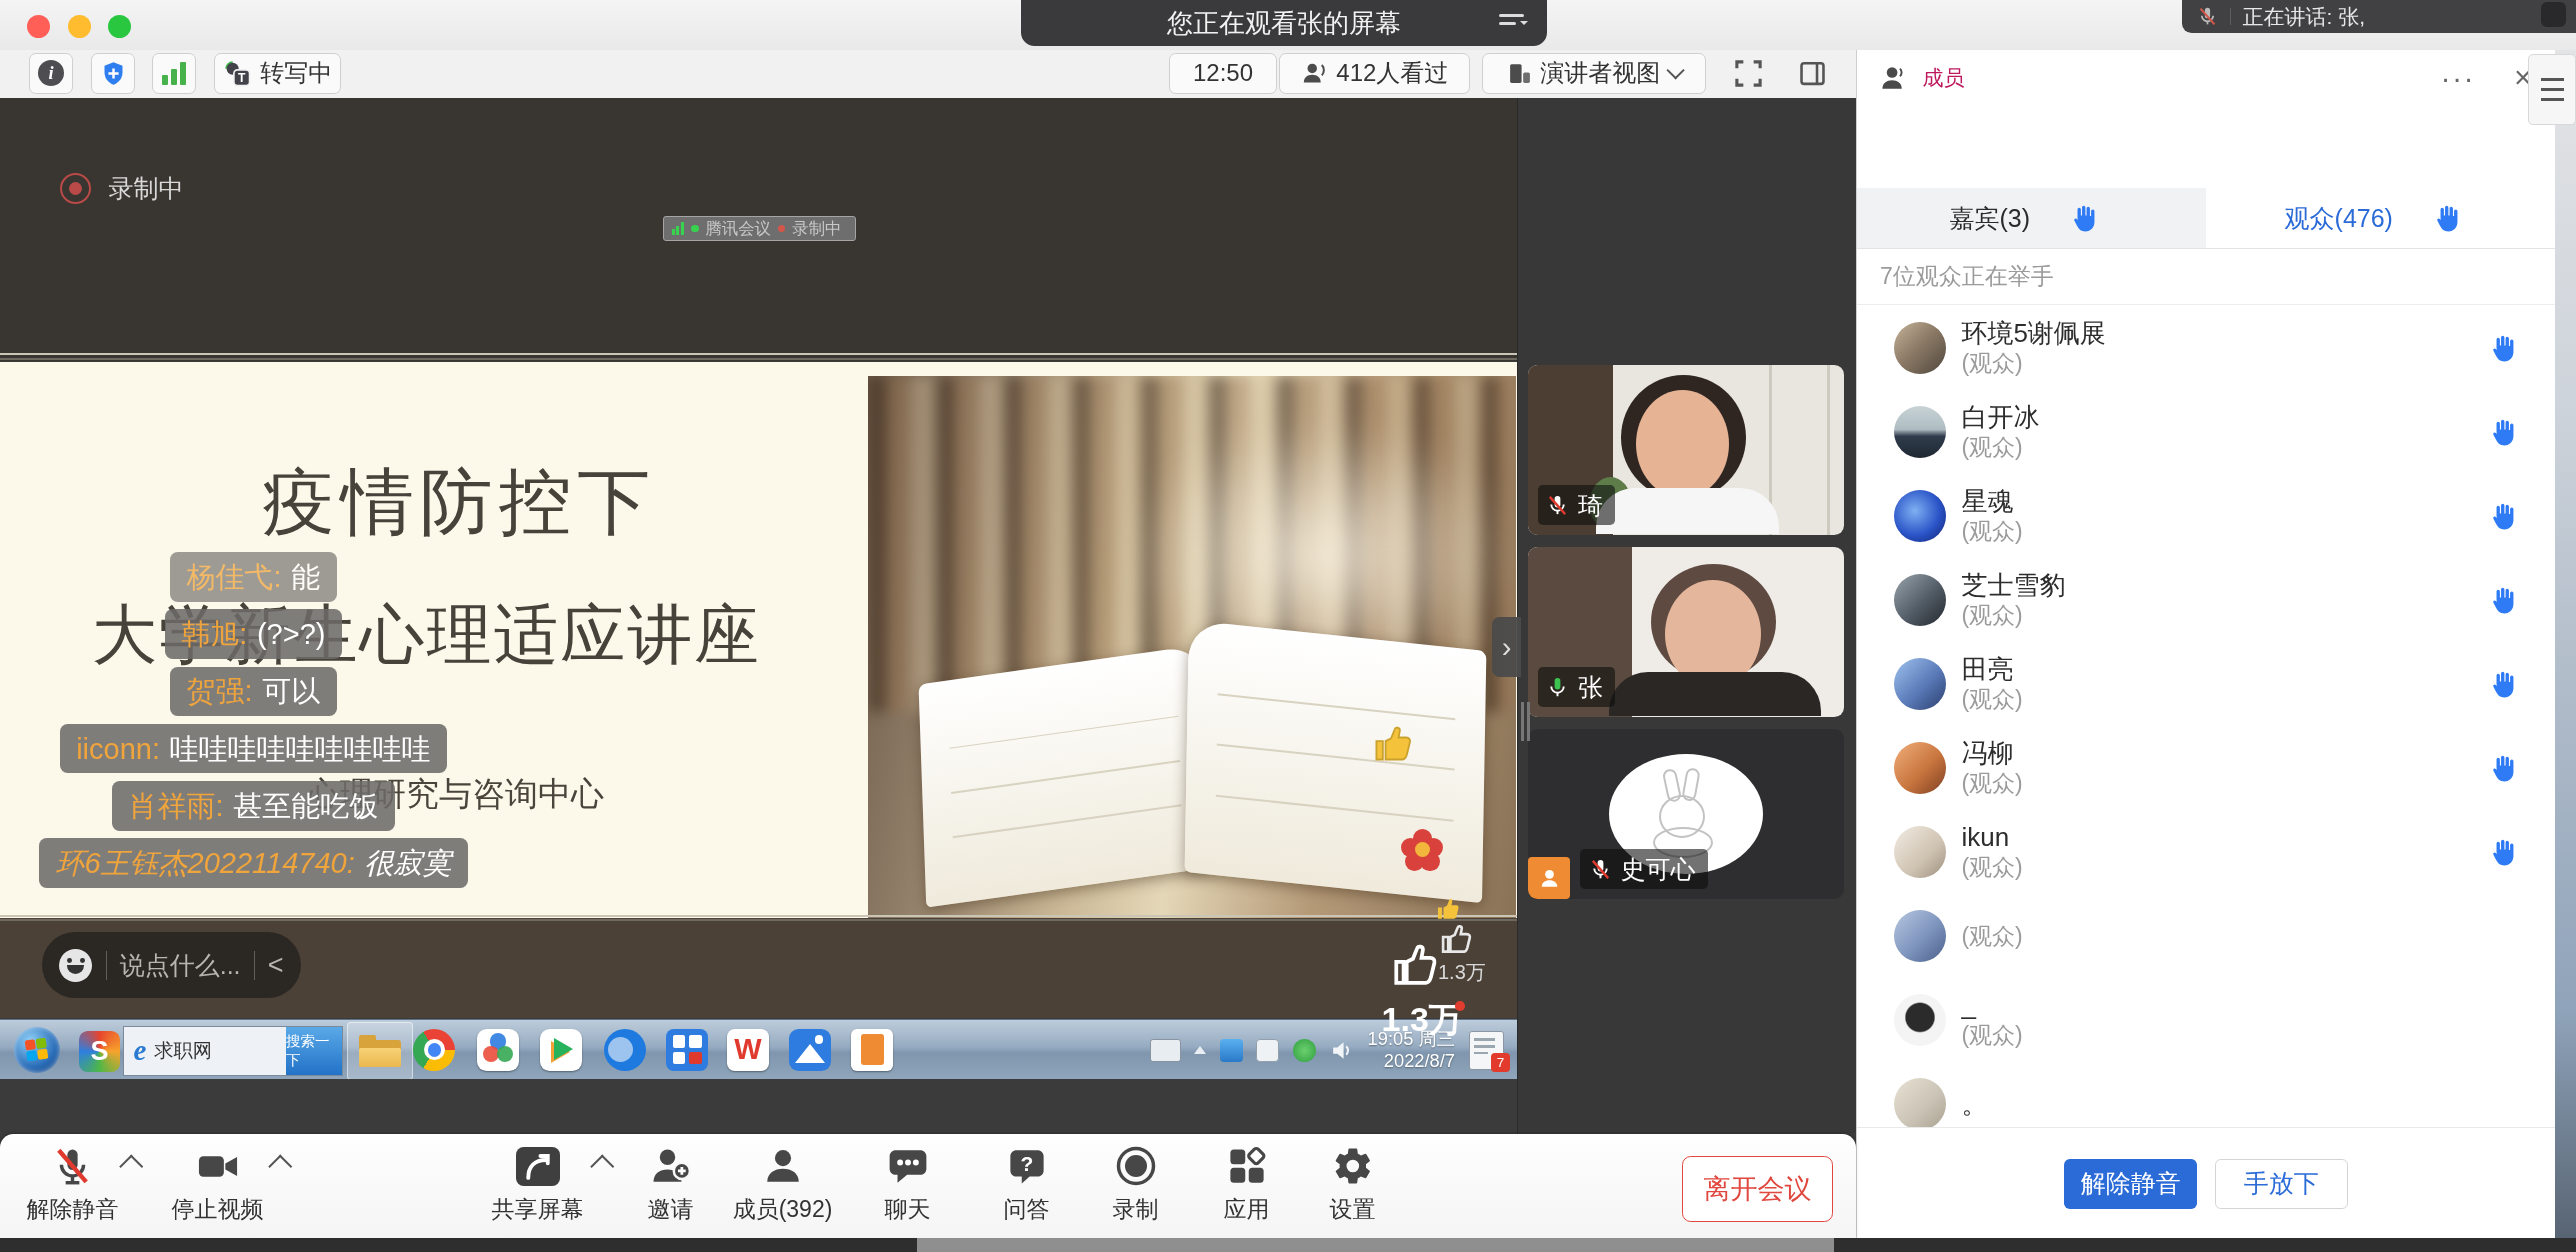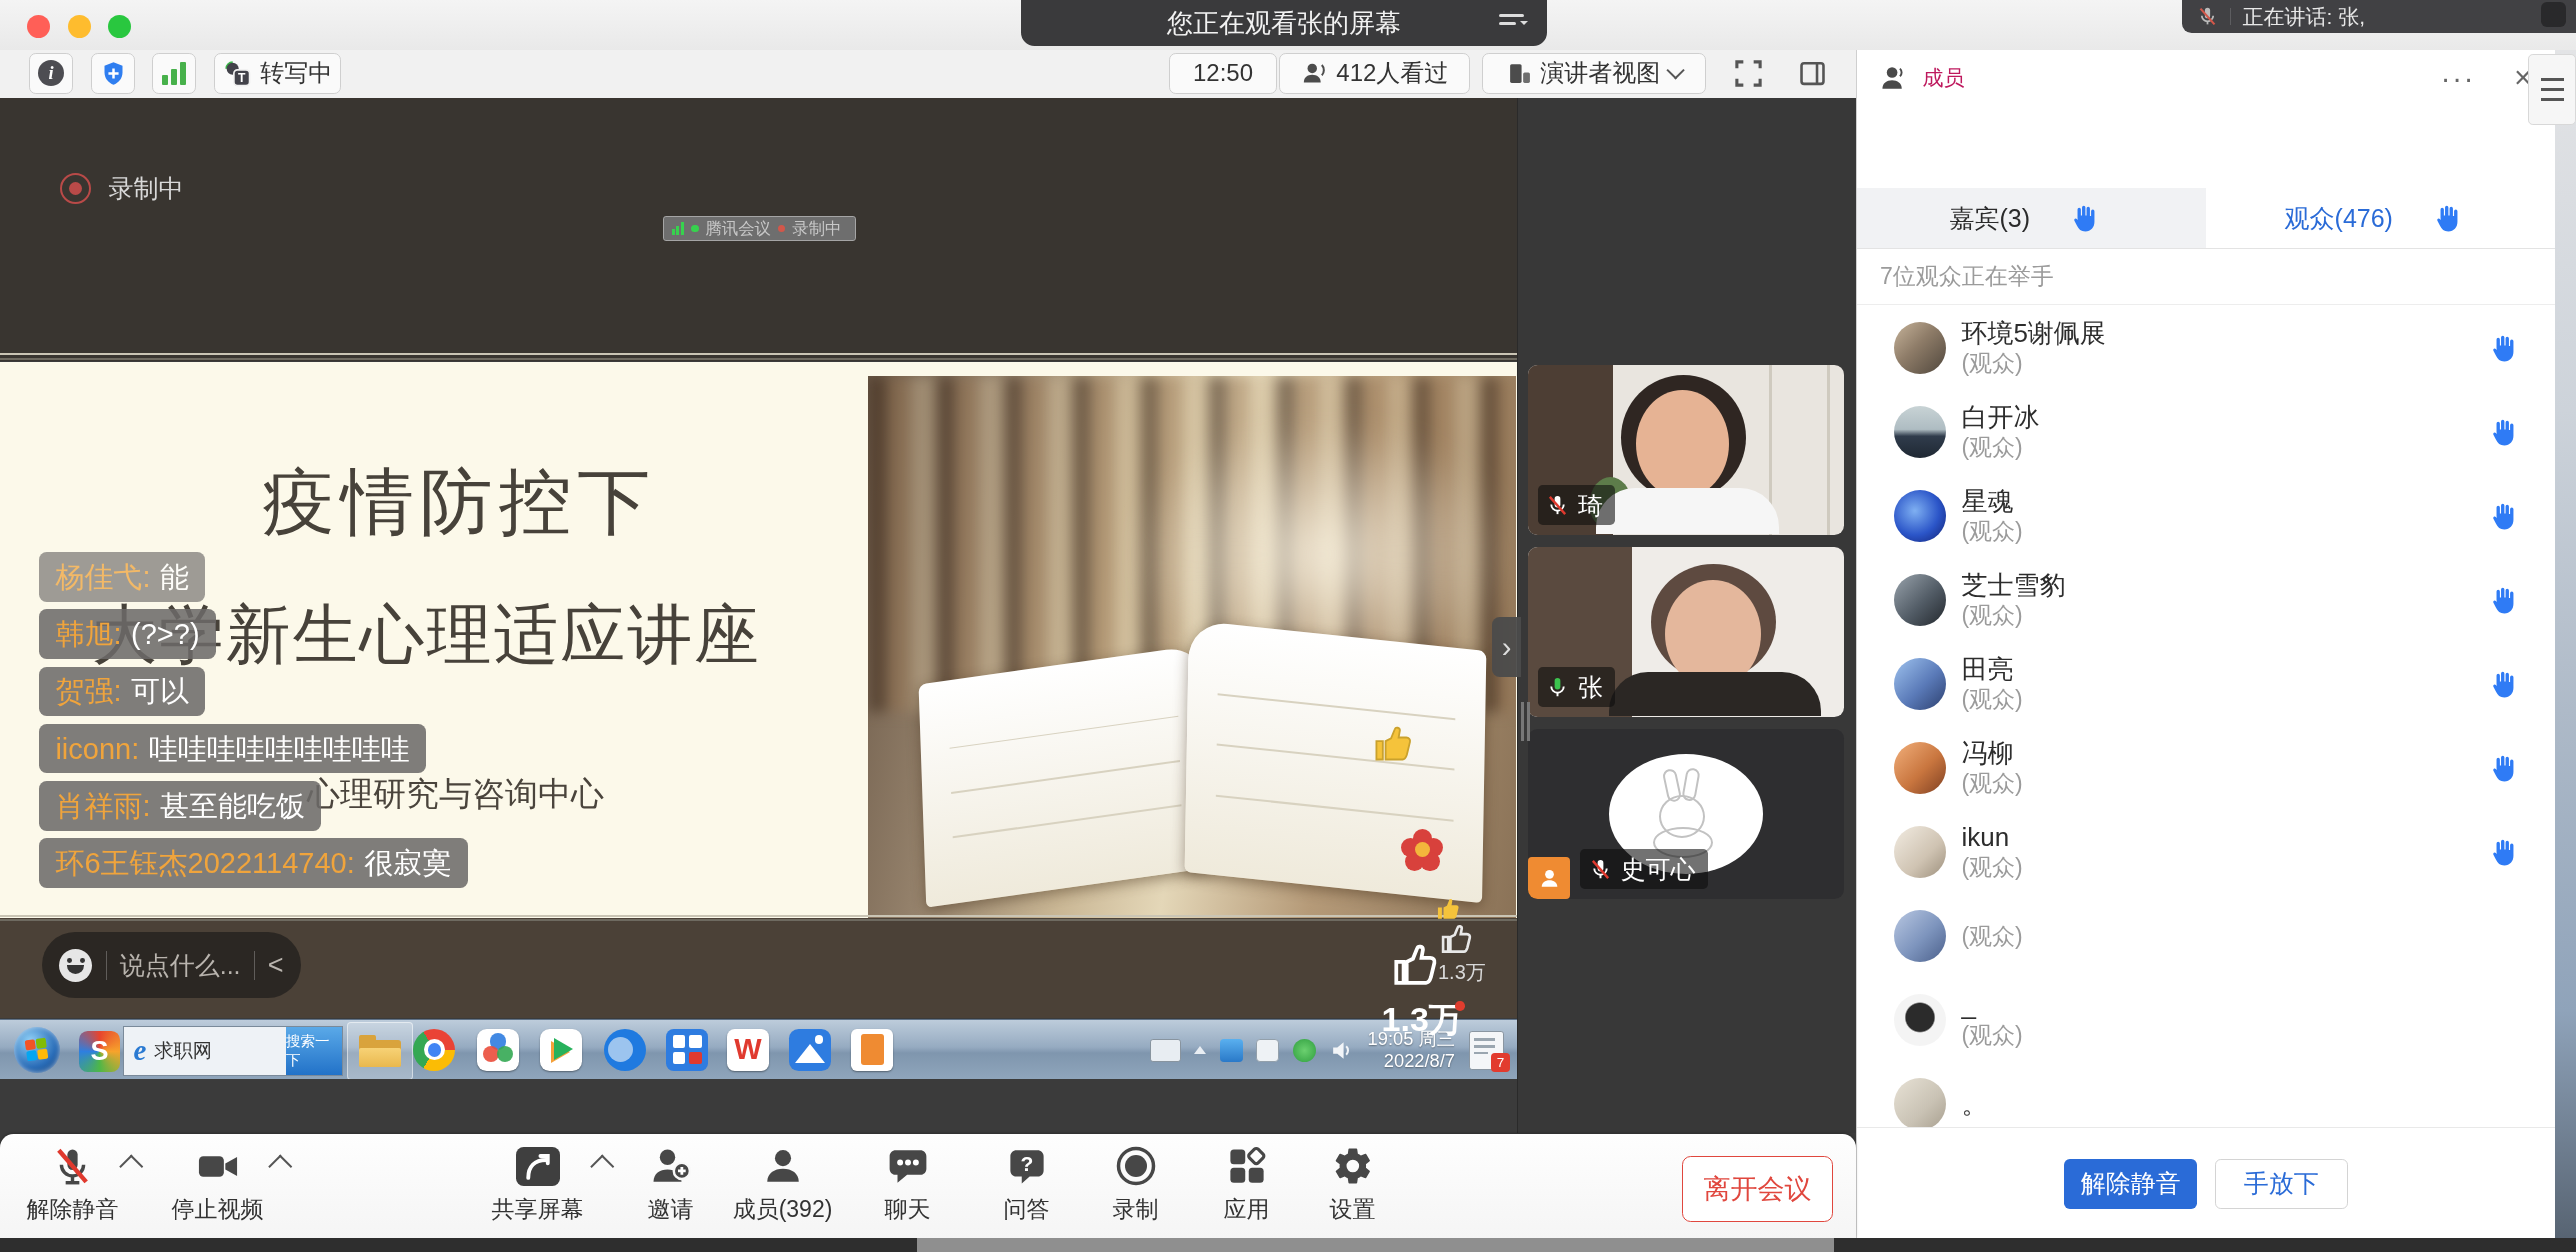--- a/index.html
+++ b/index.html
@@ -64,21 +64,21 @@
   .pageL,.pageR{position:absolute;background:linear-gradient(#ffffff,#efeadb);box-shadow:0 3.9px 13.5px rgba(60,40,20,.45);}
   .pageL{left:53px;top:289px;width:289px;height:222px;transform:rotate(-8deg) skewX(-6deg);border-radius:7.7px 39px 5.8px 5.8px;}
   .pageR{left:318px;top:260px;width:299px;height:251px;transform:rotate(6deg) skewX(5deg);border-radius:39px 7.7px 5.8px 5.8px;}
   .pgline{position:absolute;left:10%;width:80%;height:1.9px;background:#d8d2c0;}
   .thumb-y{position:absolute;}
   .flower{position:absolute;width:42px;height:42px;}
   .flower i{position:absolute;width:19.3px;height:19.3px;border-radius:50%;background:#d8413c;}
   .flower .c{position:absolute;left:13.5px;top:13.5px;width:15.4px;height:15.4px;border-radius:50%;background:#f3b63c;z-index:2;}
 
   
-  .chat-col{left:39px;top:552px;display:flex;flex-direction:column;align-items:flex-start;gap:7.7px;z-index:30;}
+  .chat-col{left:39px;top:552px;display:flex;flex-direction:column;align-items:center;gap:7.7px;z-index:30;}
   .bubble{display:inline-flex;gap:9.6px;background:rgba(108,106,104,.87);border-radius:7.7px;padding:6.8px 16.4px;font-size:29px;line-height:36px;white-space:nowrap;}
   .bubble .nm{color:#f0a43c;} .bubble .tx{color:#fff;}
 
   
   .botband{left:0;top:918px;width:1517px;height:100px;background:#4b4137;}
   .say-pill{left:42px;top:932px;width:259px;height:66px;background:rgba(35,32,30,.78);border-radius:33px;
     display:flex;align-items:center;gap:13.5px;padding:0 17.4px;box-sizing:border-box;z-index:31;}
   .smiley{width:33px;height:33px;border-radius:50%;background:#e6e6e6;position:relative;flex:none;}
   .smiley i{position:absolute;width:4.8px;height:4.8px;border-radius:50%;background:#333;top:9.6px;}
   .smiley .e1{left:7.7px;} .smiley .e2{right:7.7px;}
@@ -376,21 +376,21 @@
         <span class="tx">可以</span>
       </div>
       <div class="bubble" style="opacity: 1;">
         <span class="nm">iiconn:</span>
         <span class="tx">哇哇哇哇哇哇哇哇哇</span>
       </div>
       <div class="bubble" style="opacity: 1;">
         <span class="nm">肖祥雨:</span>
         <span class="tx">甚至能吃饭</span>
       </div>
-      <div class="bubble" style="opacity: 1;">
+      <div class="bubble" style="opacity: 1; font-style: italic;">
         <span class="nm">环6王钰杰2022114740:</span>
         <span class="tx">很寂寞</span>
       </div>
     </div>
 
   <div class="abs botband"></div>
   <div class="abs say-pill">
     <div class="smiley">
         <i class="e1"></i>
         <i class="e2"></i>

